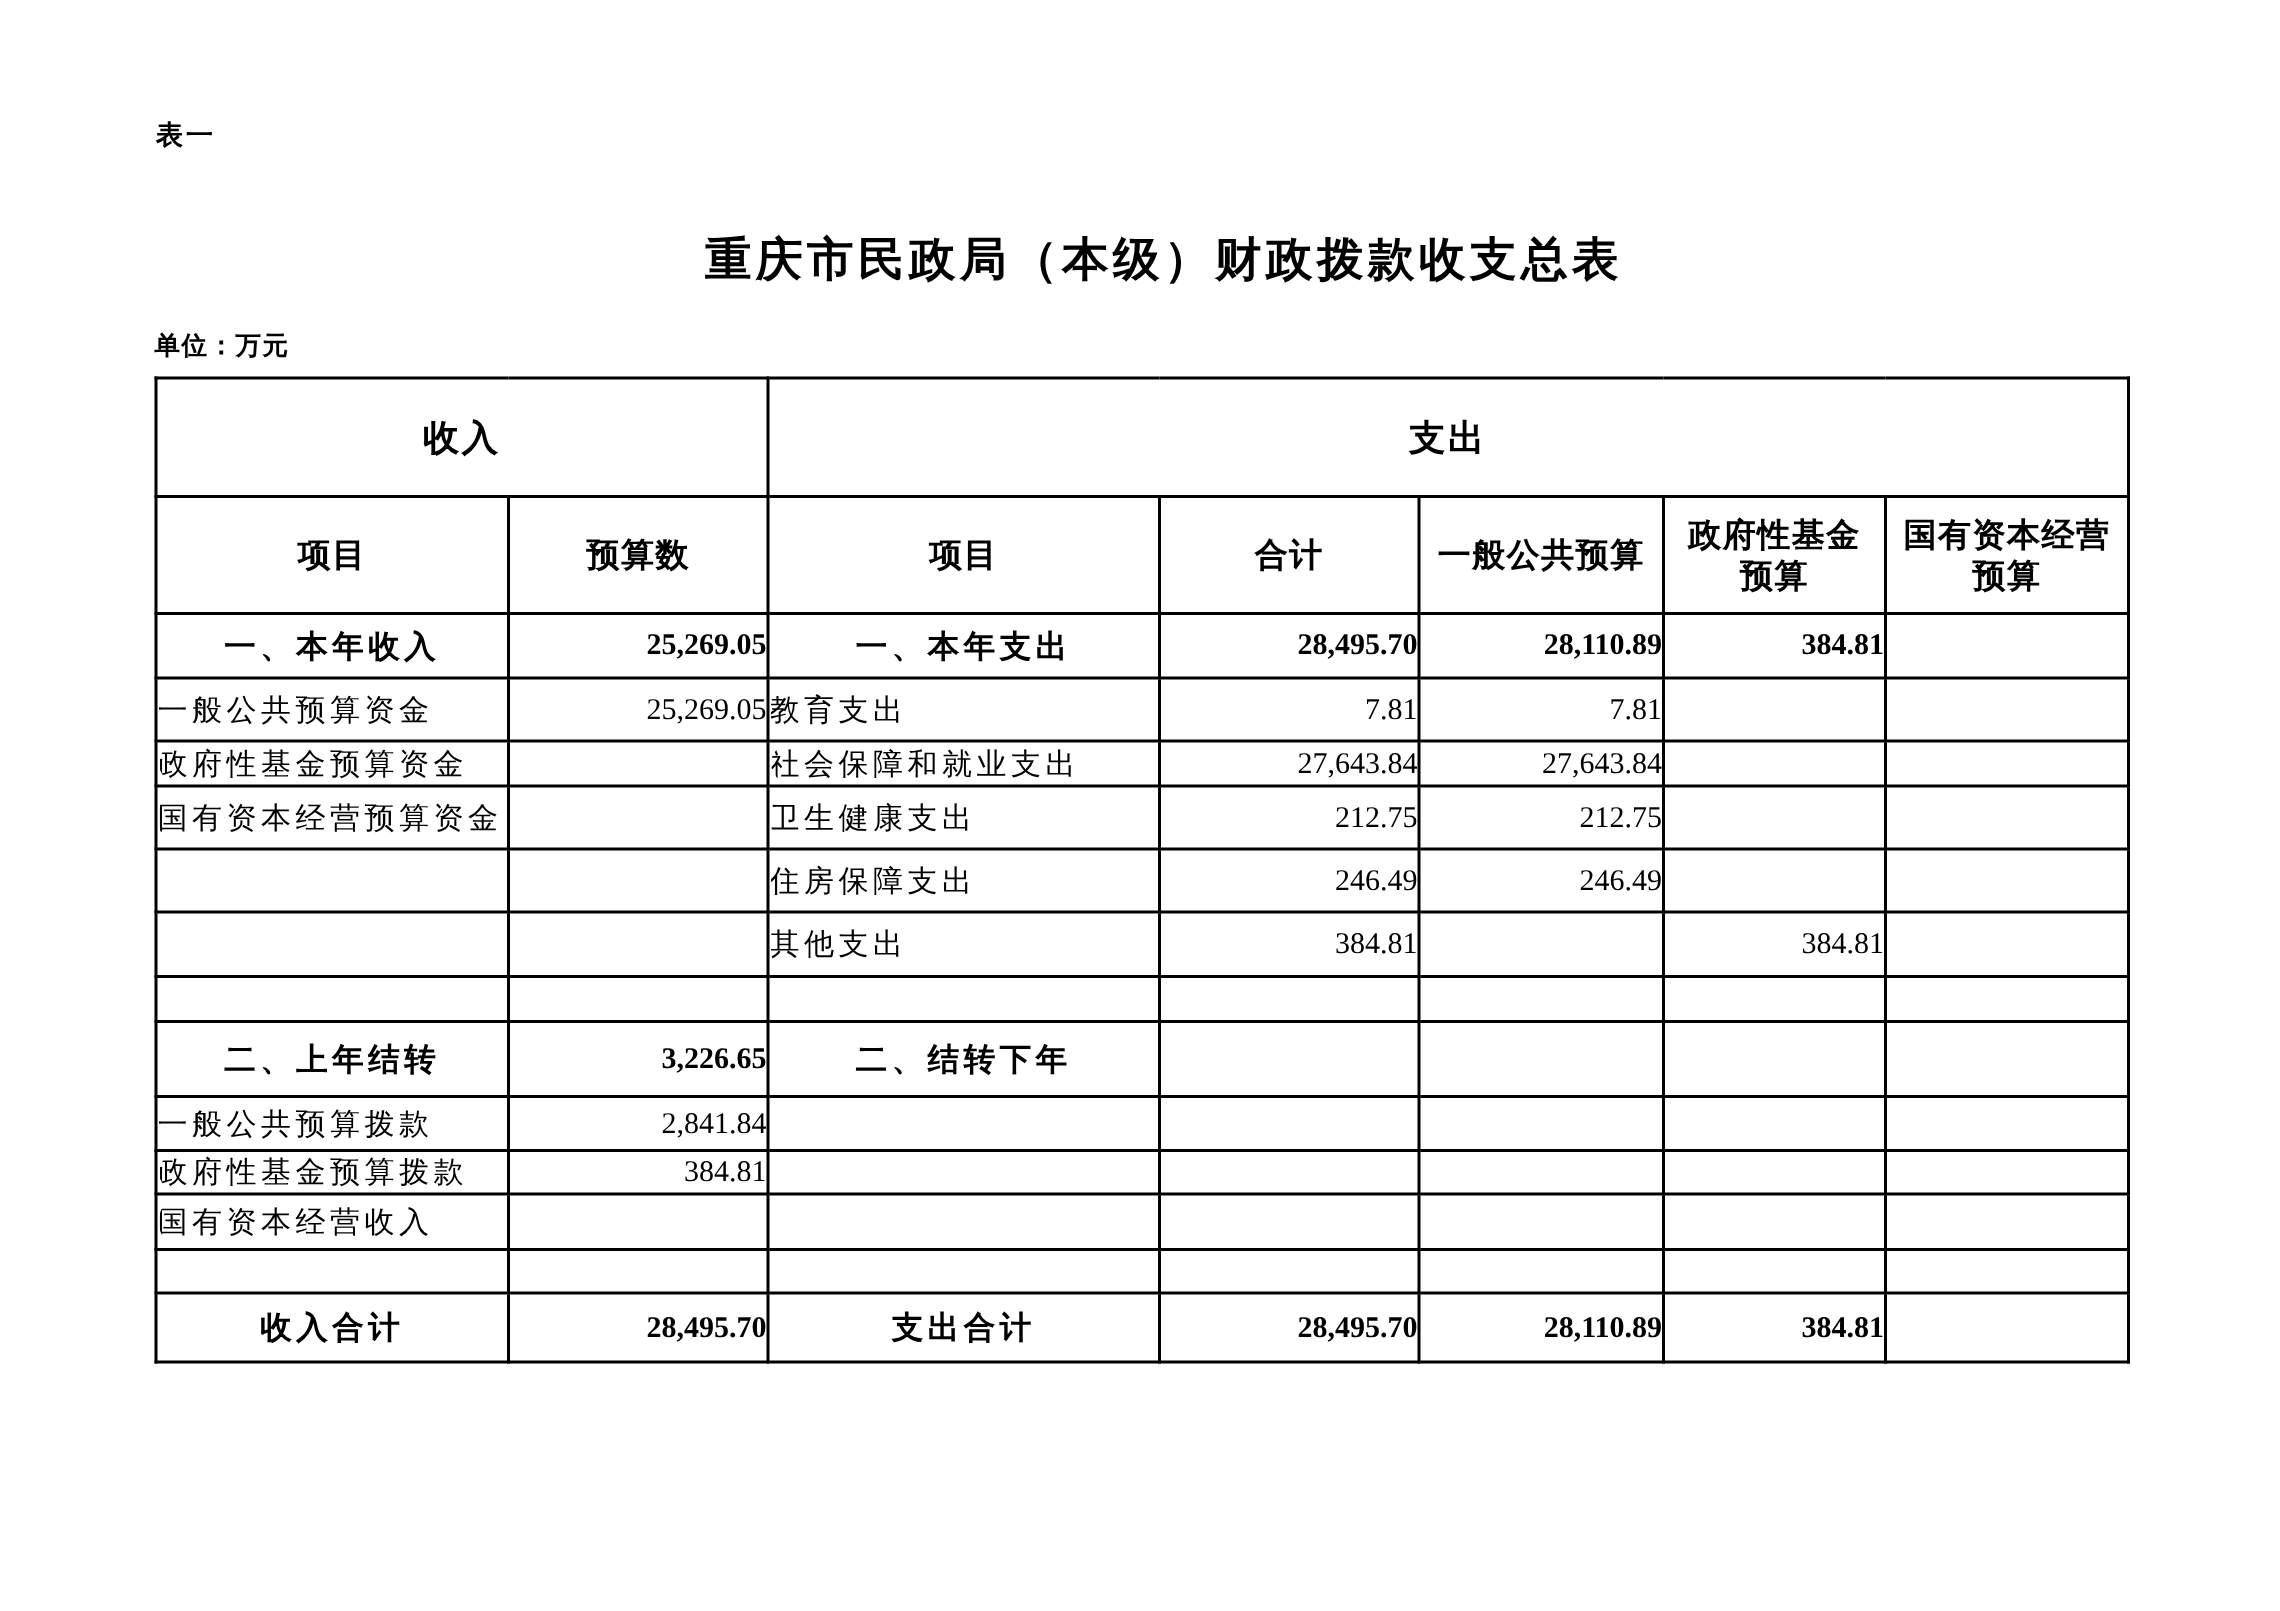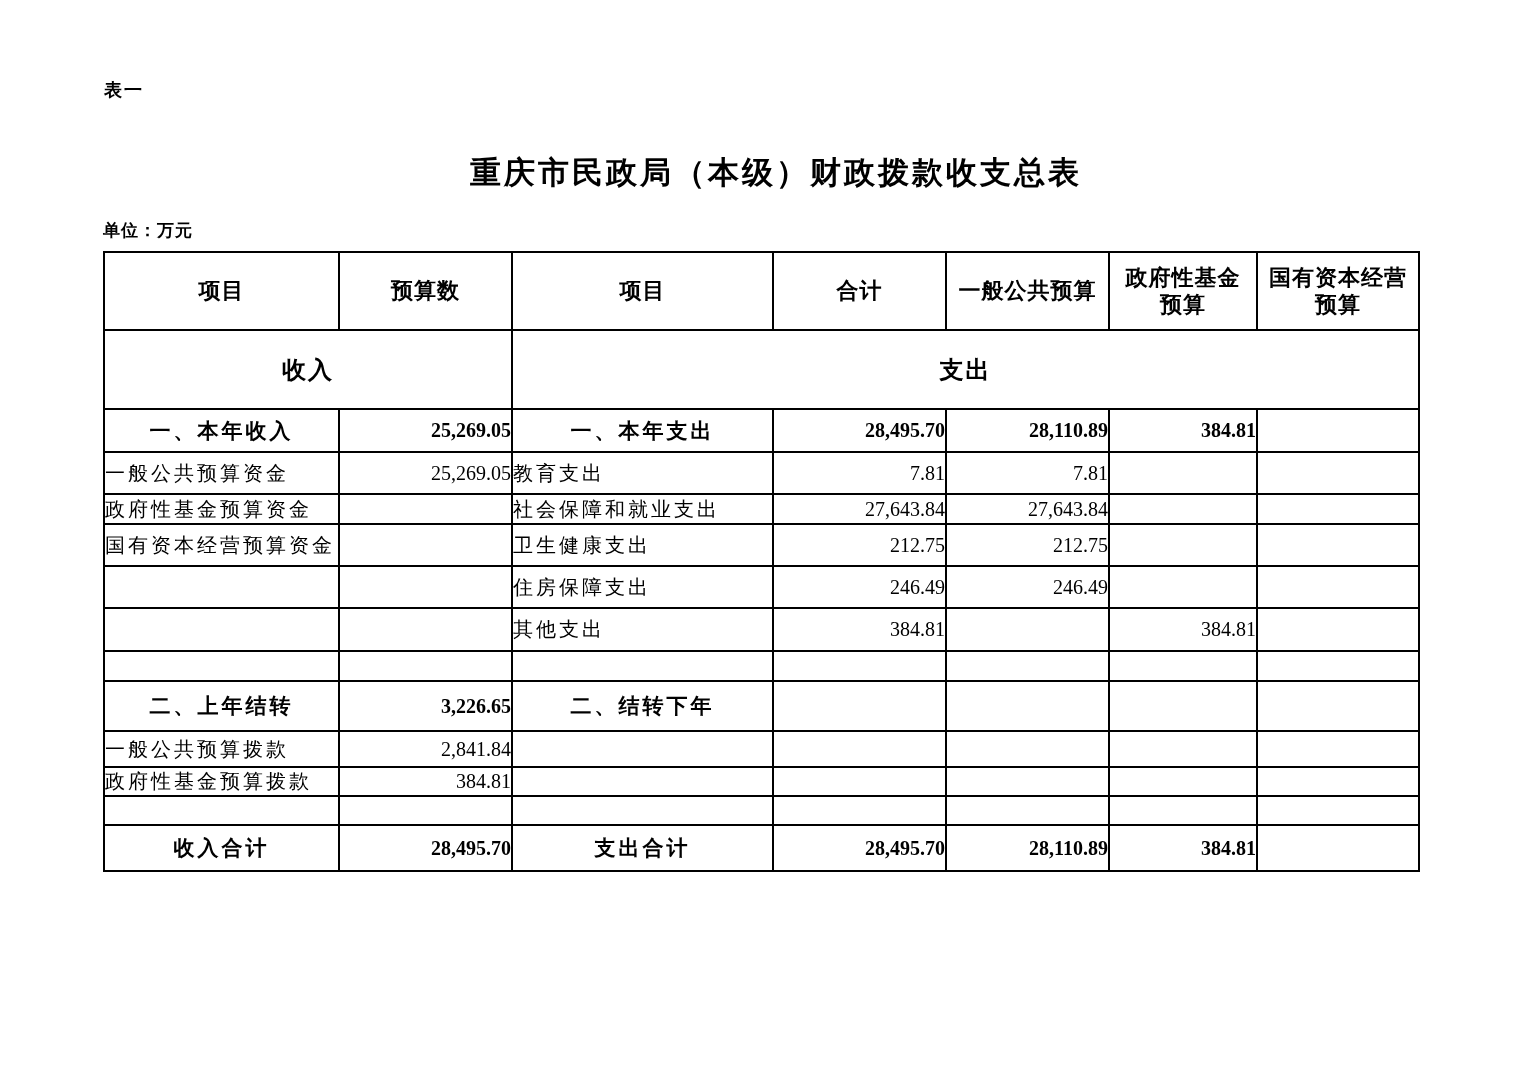--- a/index.html
+++ b/index.html
@@ -74,20 +74,21 @@
     text-align: center;
     letter-spacing: 1px;
     white-space: pre-line;
     line-height: 1.25;
   }
   td.item {
     text-align: left;
     padding-left: 8px;
     font-size: 20px;
     letter-spacing: 3px;
+    border-radius: 17px;
   }
   td.num {
     text-align: right;
     padding-right: 5px;
     font-size: 20px;
     letter-spacing: 0;
   }
   tr.summary td, tr.total-row td {
     font-weight: bold;
   }
@@ -112,35 +113,35 @@
     <colgroup>
       <col style="width:235px">
         <col style="width:173px">
         <col style="width:261px">
       <col style="width:173px">
         <col style="width:163px">
         <col style="width:148px">
         <col style="width:162px">
     </colgroup>
     <thead>
+      <tr style="height:79px">
+        <th class="group-header" colspan="2">收入</th>
+        <th class="group-header" colspan="5">支出</th>
+      </tr>
       <tr style="height:78px">
         <th class="col-header">项目</th>
         <th class="col-header">预算数</th>
         <th class="col-header">项目</th>
         <th class="col-header">合计</th>
         <th class="col-header">一般公共预算</th>
         <th class="col-header">政府性基金
 预算</th>
         <th class="col-header">国有资本经营
 预算</th>
       </tr>
-      <tr style="height:79px">
-        <th class="group-header" colspan="2">收入</th>
-        <th class="group-header" colspan="5">支出</th>
-      </tr>
     </thead>
     <tbody>
       <tr class="summary" style="height:43px">
         <td class="item">一、本年收入</td>
         <td class="num">25,269.05</td>
         <td class="item">一、本年支出</td>
         <td class="num">28,495.70</td>
         <td class="num">28,110.89</td>
         <td class="num">384.81</td>
         <td class="num"></td>
@@ -219,20 +220,29 @@
       </tr>
       <tr class="detail" style="height:22px">
         <td class="item">政府性基金预算拨款</td>
         <td class="num">384.81</td>
         <td class="item"></td>
         <td class="num"></td>
         <td class="num"></td>
         <td class="num"></td>
         <td class="num"></td>
       </tr>
+      <tr class="detail" style="height:37px">
+        <td class="item">国有资本经营收入</td>
+        <td class="num"></td>
+        <td class="item"></td>
+        <td class="num"></td>
+        <td class="num"></td>
+        <td class="num"></td>
+        <td class="num"></td>
+      </tr>
       <tr class="spacer" style="height:29px">
         <td class="item"></td>
         <td class="num"></td>
         <td class="item"></td>
         <td class="num"></td>
         <td class="num"></td>
         <td class="num"></td>
         <td class="num"></td>
       </tr>
       <tr class="total-row" style="height:46px">

